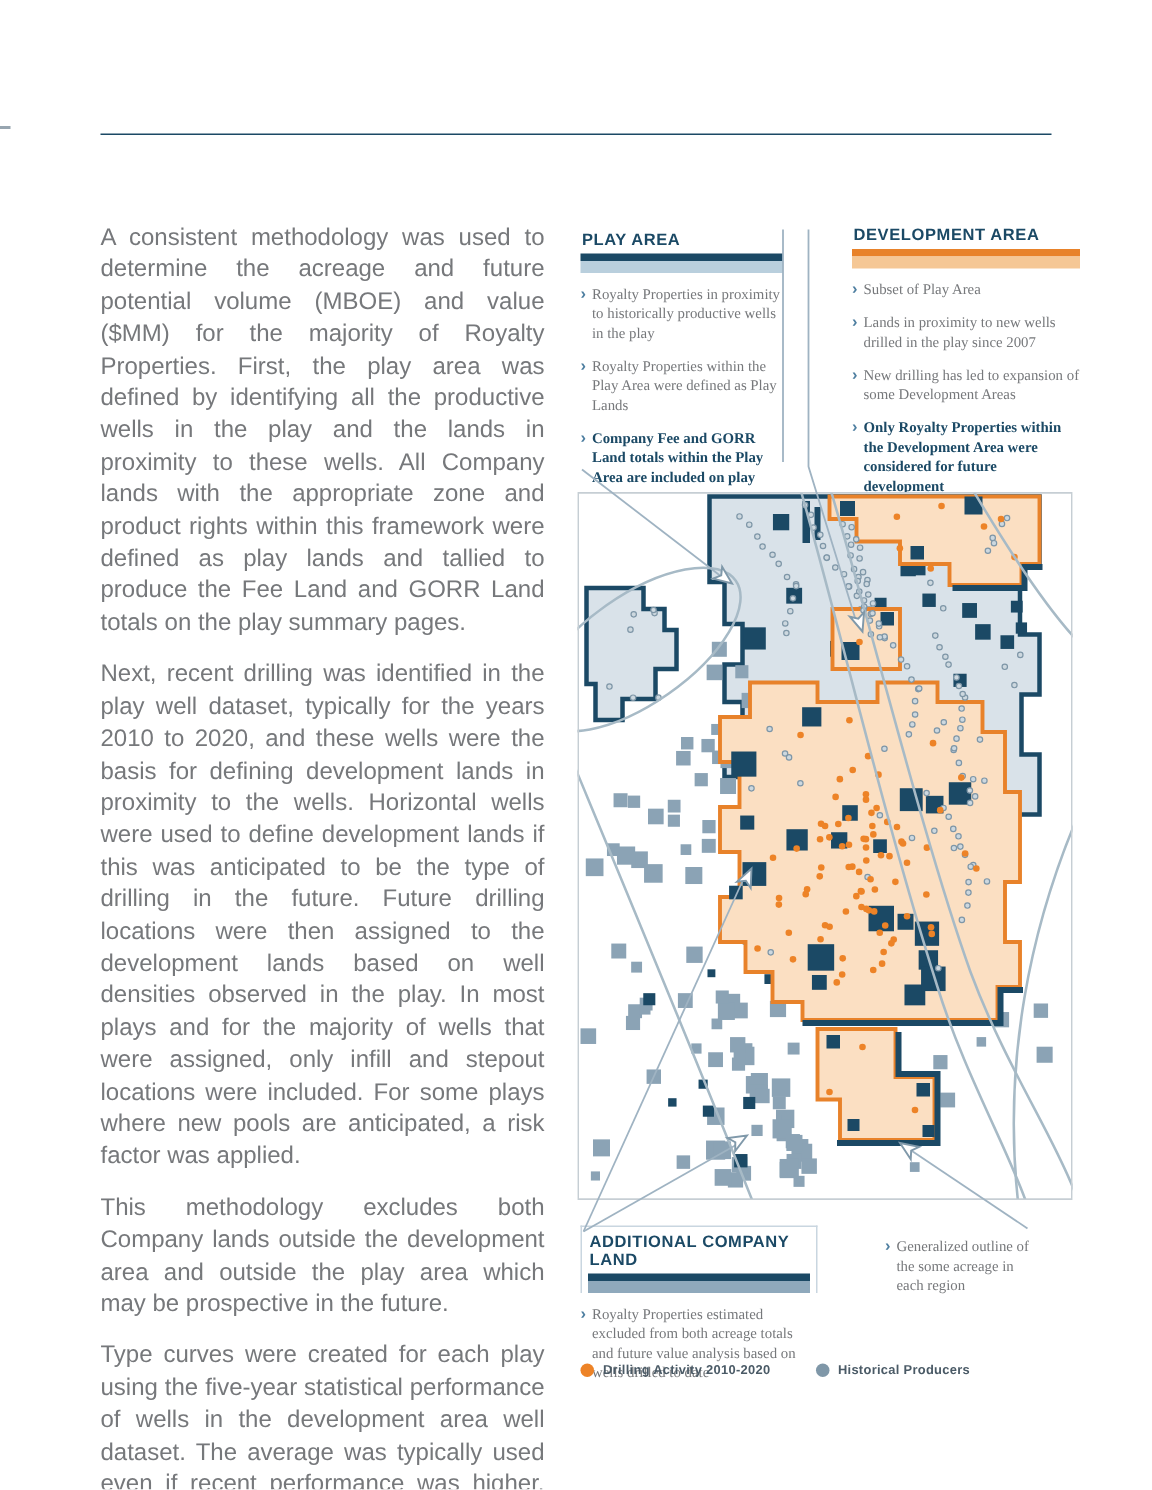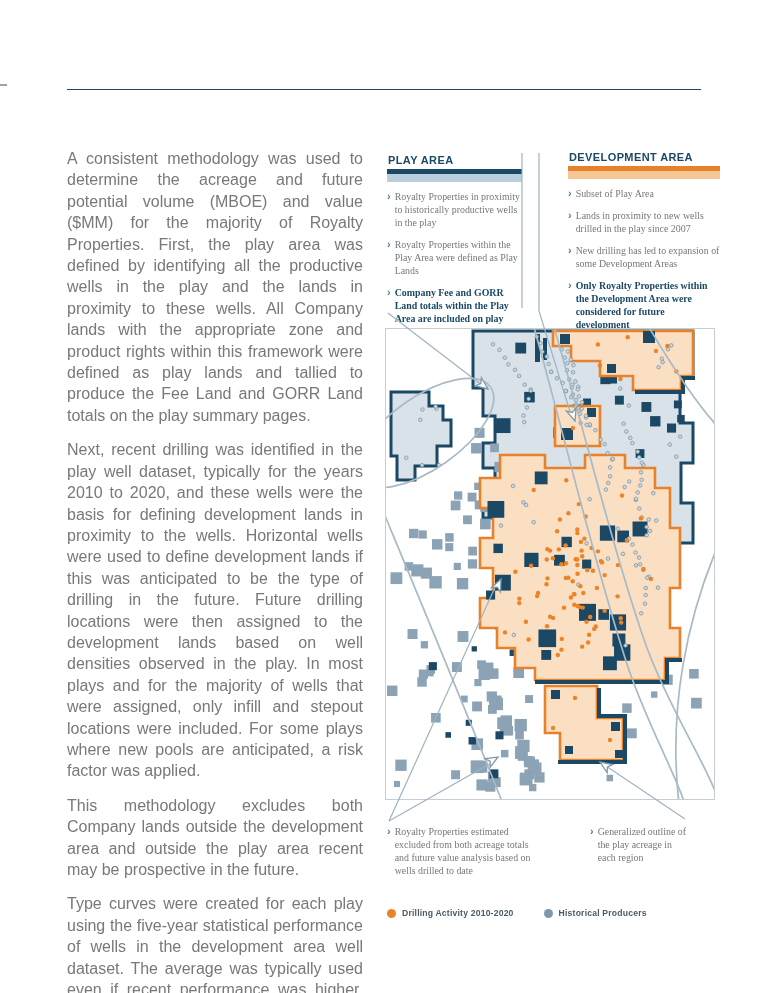--- a/index.html
+++ b/index.html
@@ -35,21 +35,21 @@
 <body>
 
 <div class="page">
   <div class="crop-mark"></div>
 
   <div class="title-rule" style="background: rgb(27, 73, 101);"></div>
 
   <div class="bodycol" id="bodycol" style="color: rgb(118, 120, 123);">
       <p>A consistent methodology was used to determine the acreage and future potential volume (MBOE) and value ($MM) for the majority of  Royalty Properties. First, the play area was defined by identifying all the productive wells in the play and the lands in proximity to these wells. All Company lands with the appropriate zone and product rights within this framework were defined as play lands and tallied to produce the Fee Land and GORR Land totals on the play summary pages.</p>
       <p>Next, recent drilling was identified in the play well dataset, typically for the years 2010 to 2020, and these wells were the basis for defining development lands in proximity to the wells. Horizontal wells were used to define development lands if this was anticipated to be the type of drilling in the future. Future drilling locations were then assigned to the development lands based on well densities observed in the play. In most plays and for the majority of wells that were assigned, only infill and stepout locations were included. For some plays where new pools are anticipated, a risk factor was applied.</p>
-      <p>This methodology excludes both Company lands outside the development area and outside the play area recent may be prospective in the future.</p>
+      <p>This methodology excludes both Company lands outside the development area and outside the play area which may be prospective in the future.</p>
       <p>Type curves were created for each play using the five-year statistical performance of wells in the development area well dataset. The average was typically used even if recent performance was higher. Based on the drilling pattern of wells observed in the development area dataset, well densities and well counts were then assigned to each major asset. Future potential royalty revenues were determined using estimated sales volumes and the pricing assumptions on page 26 of this Royalty Playbook adjusted for product quality and realized average transportation and processing deductions, if any, specific to each play.</p>
     </div>
 
   <div class="figcol">
 
     <div class="callout" id="co-play" style="left:2px;top:9px;width:135px;">
       <div class="co-title" style="color: rgb(27, 73, 101);">PLAY AREA</div>
       <div class="bar-dark" id="pa-bar-dark" style="background: rgb(27, 73, 101);"></div>
       <div class="bar-light" id="pa-bar-light" style="background: rgb(185, 207, 221);"></div>
       <div class="bullets" id="pa-bullets">
@@ -506,33 +506,38 @@
           <path d="M168,-4C196,90 230,230 262,320C285,382 318,430 332,468" fill="none" stroke="#a7bac6" stroke-width="1.7"></path>
           <path d="M262,-4C288,40 315,80 334,100" fill="none" stroke="#a7bac6" stroke-width="1.7"></path>
           <path d="M334,215C302,290 283,380 294,476" fill="none" stroke="#a7bac6" stroke-width="1.7"></path>
           <path d="M-4,178C30,260 80,380 118,476" fill="none" stroke="#a7bac6" stroke-width="1.7"></path>
           <ellipse cx="40" cy="105" rx="80" ry="36" fill="none" stroke="#a7bac6" stroke-width="1.7" transform="rotate(-35 40 105)"></ellipse>
           <rect x="0.5" y="0.5" width="329" height="471" fill="none" stroke="#c6ced4"></rect>
         </svg>
     </div>
 
     <div class="callout" id="co-add" style="left:2px;top:672px;width:158px;">
+      <div class="boxed" id="add-box">
+        <div class="co-title" style="color: rgb(27, 73, 101);">ADDITIONAL COMPANY LAND</div>
+        <div class="bar-dark" id="ac-bar-dark" style="background: rgb(27, 73, 101);"></div>
+        <div class="bar-light" id="ac-bar-light" style="background: rgb(143, 169, 188);"></div>
+      </div>
       <div class="bullets" id="ac-bullets">
           <div class="bullet">
             <span class="chev" style="color: rgb(77, 126, 160);">›</span>
             <span class="btext" style="color: rgb(118, 120, 123);">Royalty Properties estimated excluded from both acreage totals and future value analysis based on wells drilled to date</span>
           </div>
         </div>
     </div>
 
     <div class="callout" id="co-out" style="left:205px;top:672px;width:100px;">
       <div class="bullets" id="po-bullets">
           <div class="bullet">
             <span class="chev" style="color: rgb(77, 126, 160);">›</span>
-            <span class="btext" style="color: rgb(118, 120, 123);">Generalized outline of the play acreage in each region</span>
+            <span class="btext" style="color: rgb(118, 120, 123);">Generalized outline of the some acreage in each region</span>
           </div>
         </div>
     </div>
 
     <div class="legend" id="legend">
         <div class="legend-item">
           <span class="legend-dot" style="background: rgb(237, 131, 39);"></span>
           <span class="legend-label" style="color: rgb(74, 90, 102);">Drilling Activity 2010-2020</span>
         </div>
         <div class="legend-item">

